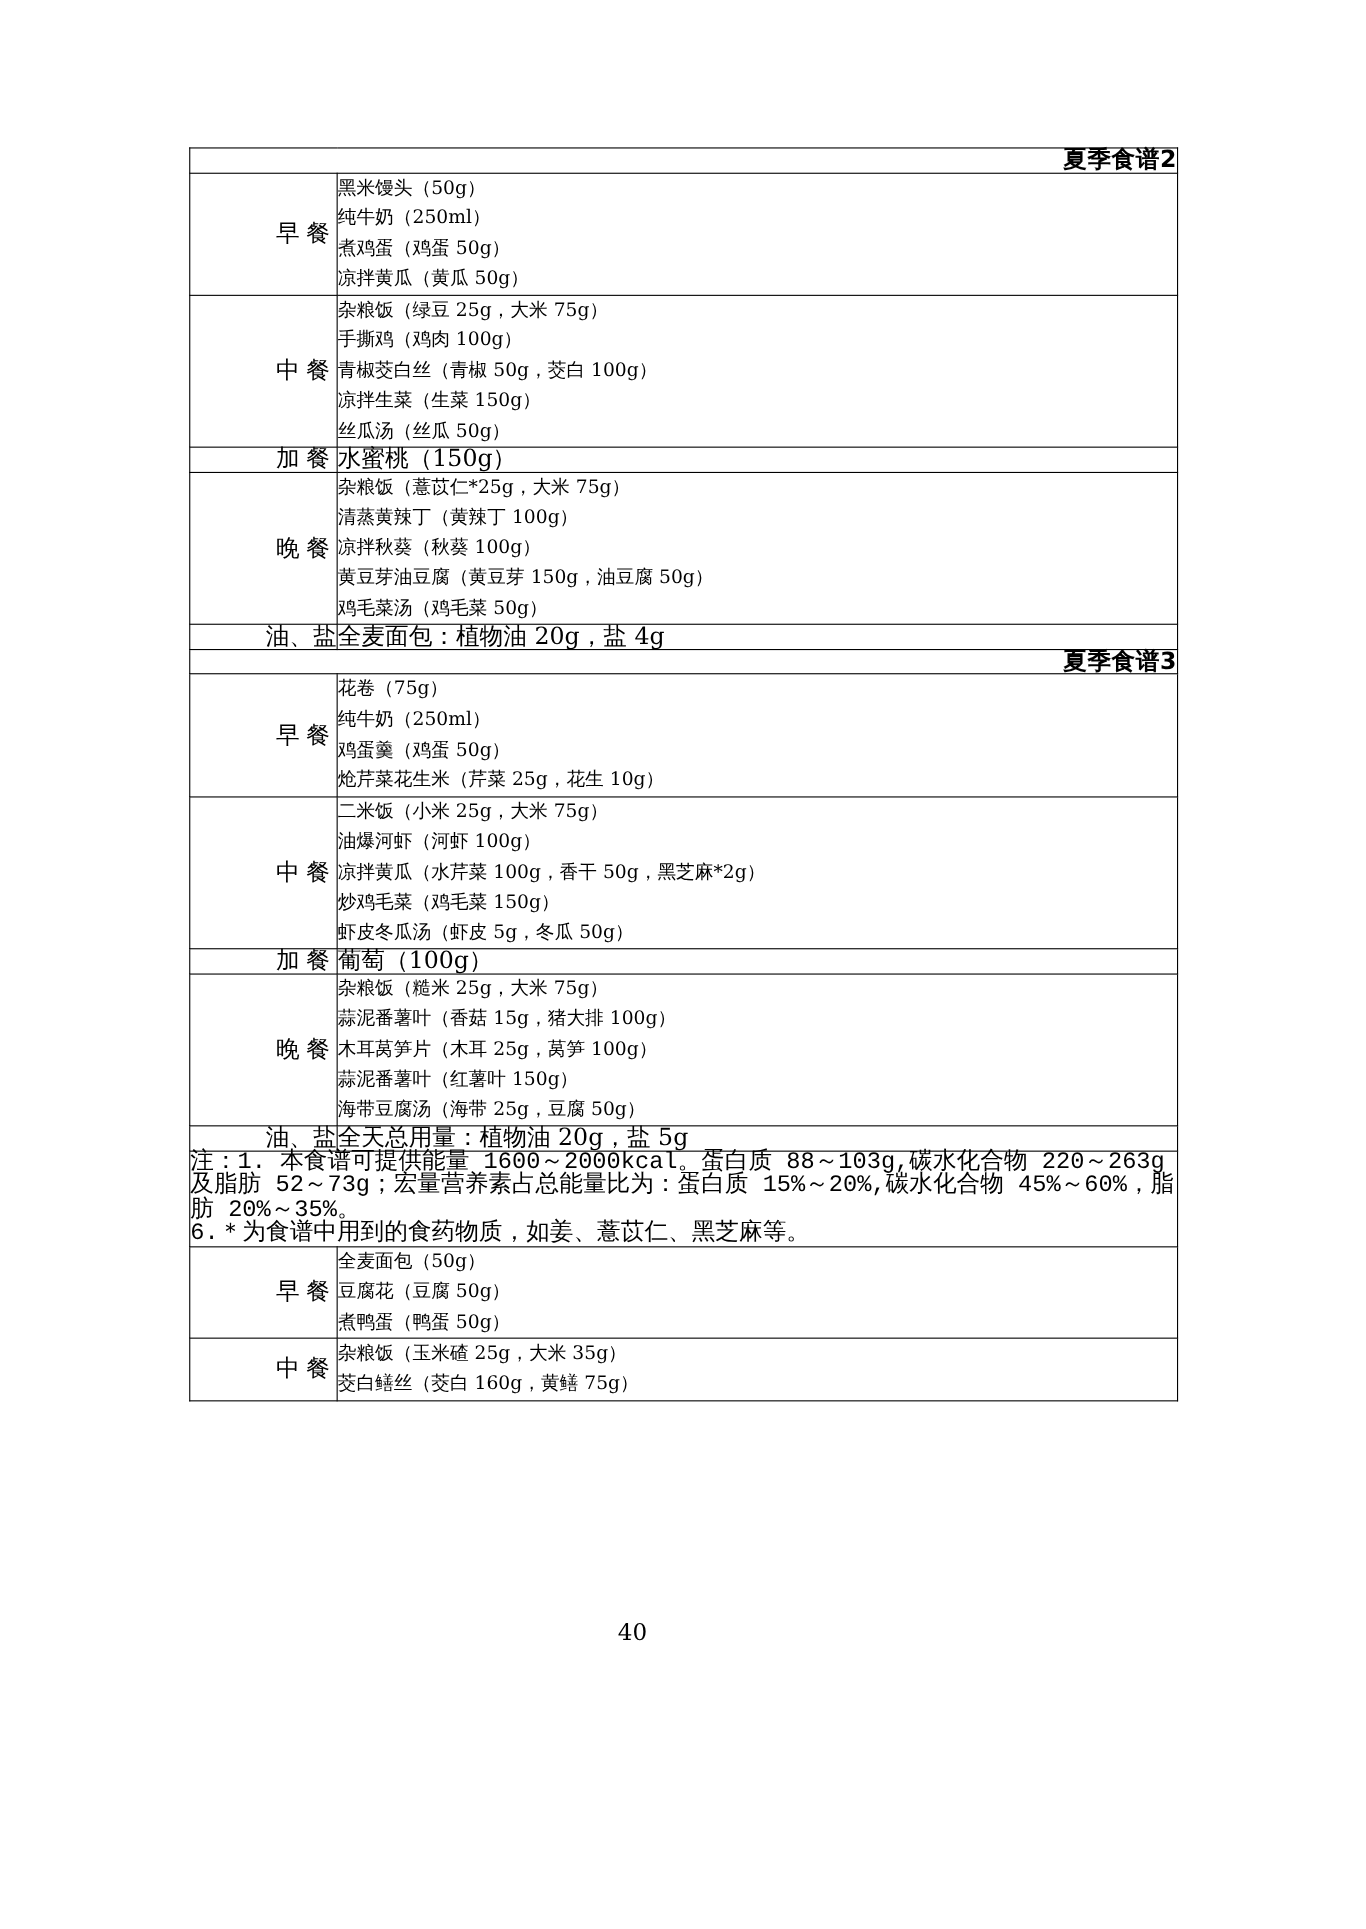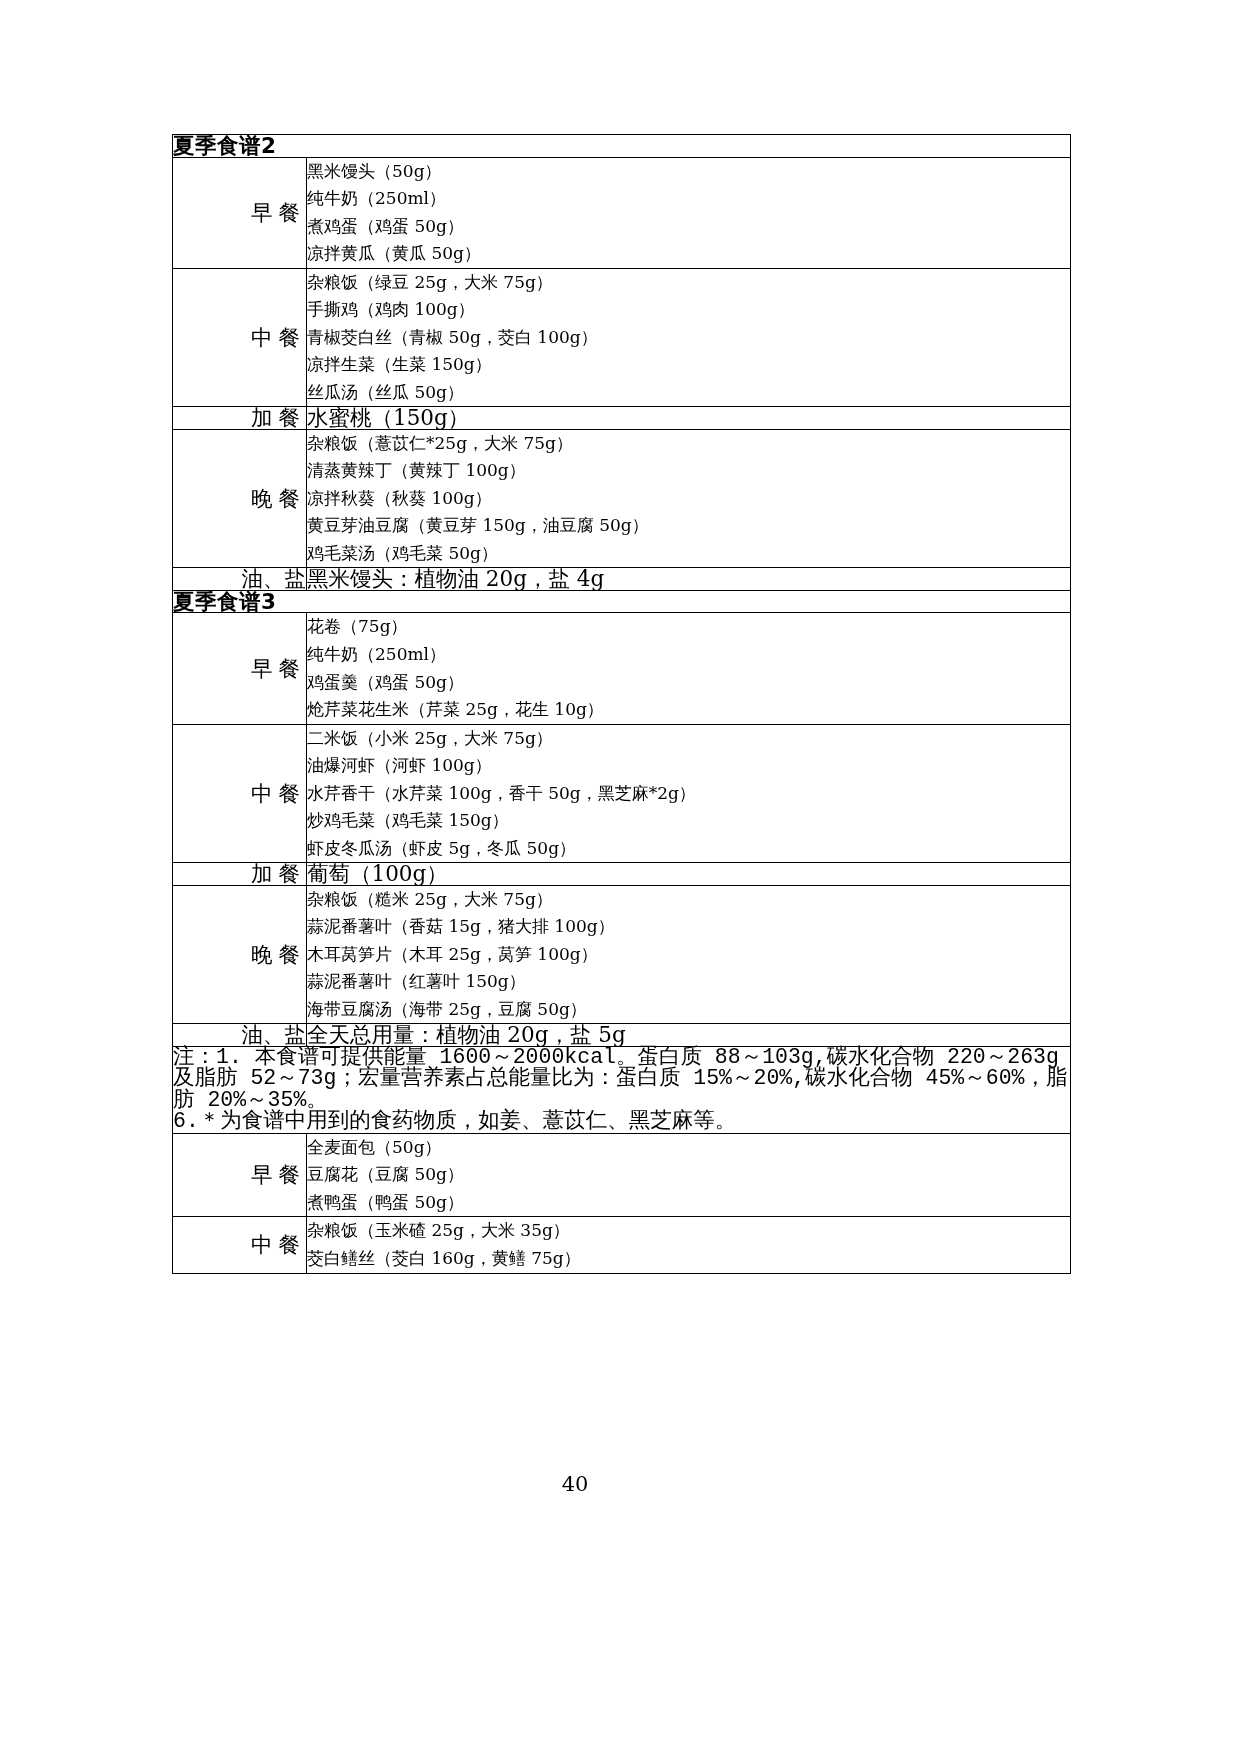--- a/index.html
+++ b/index.html
@@ -32,21 +32,21 @@
     border: 1px solid #000000;
     padding: 0;
     vertical-align: middle;
     font-size: 21.5px;
     line-height: 1.0;
   }
   .col-label { width: 134px; }
   .col-content { width: 764px; }
 
   .section-title {
-    text-align: left;
+    text-align: right;
     font-weight: bold;
     font-family: "DejaVu Sans", "Liberation Sans", sans-serif;
     font-size: 21px;
     padding: 8px 0 9px 0;
     letter-spacing: 0.5px;
   }
   .meal-label {
     text-align: right;
     font-size: 21.5px;
     padding: 6px 4px;
@@ -128,41 +128,41 @@
         <td class="dish-cell">
           <div class="dish-line">杂粮饭（薏苡仁*25g，大米 75g）</div>
           <div class="dish-line">清蒸黄辣丁（黄辣丁 100g）</div>
           <div class="dish-line">凉拌秋葵（秋葵 100g）</div>
           <div class="dish-line">黄豆芽油豆腐（黄豆芽 150g，油豆腐 50g）</div>
           <div class="dish-line">鸡毛菜汤（鸡毛菜 50g）</div>
         </td>
       </tr>
       <tr>
         <td class="meal-label">油、盐</td>
-        <td class="single-line">黑米馒头：植物油 20g，盐 4g</td>
+        <td class="single-line">全麦面包：植物油 20g，盐 4g</td>
       </tr>
 
       <tr>
         <td class="section-title" colspan="2">夏季食谱3</td>
       </tr>
       <tr>
         <td class="meal-label spaced">早餐</td>
         <td class="dish-cell">
           <div class="dish-line">花卷（75g）</div>
           <div class="dish-line">纯牛奶（250ml）</div>
           <div class="dish-line">鸡蛋羹（鸡蛋 50g）</div>
           <div class="dish-line">炝芹菜花生米（芹菜 25g，花生 10g）</div>
         </td>
       </tr>
       <tr>
         <td class="meal-label spaced">中餐</td>
         <td class="dish-cell">
           <div class="dish-line">二米饭（小米 25g，大米 75g）</div>
           <div class="dish-line">油爆河虾（河虾 100g）</div>
-          <div class="dish-line">水芹香干（水芹菜 100g，香干 50g，黑芝麻*2g）</div>
+          <div class="dish-line">凉拌黄瓜（水芹菜 100g，香干 50g，黑芝麻*2g）</div>
           <div class="dish-line">炒鸡毛菜（鸡毛菜 150g）</div>
           <div class="dish-line">虾皮冬瓜汤（虾皮 5g，冬瓜 50g）</div>
         </td>
       </tr>
       <tr>
         <td class="meal-label spaced">加餐</td>
         <td class="single-line">葡萄（100g）</td>
       </tr>
       <tr>
         <td class="meal-label spaced">晚餐</td>

